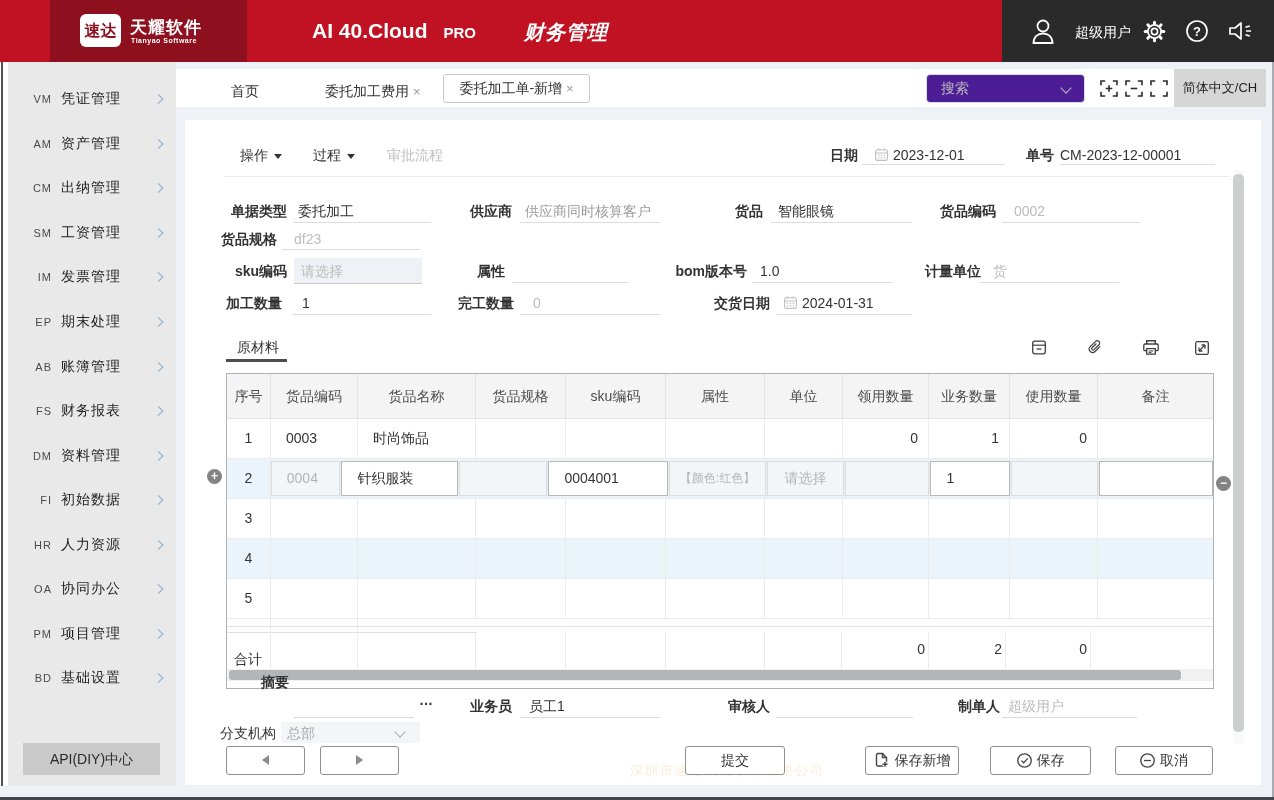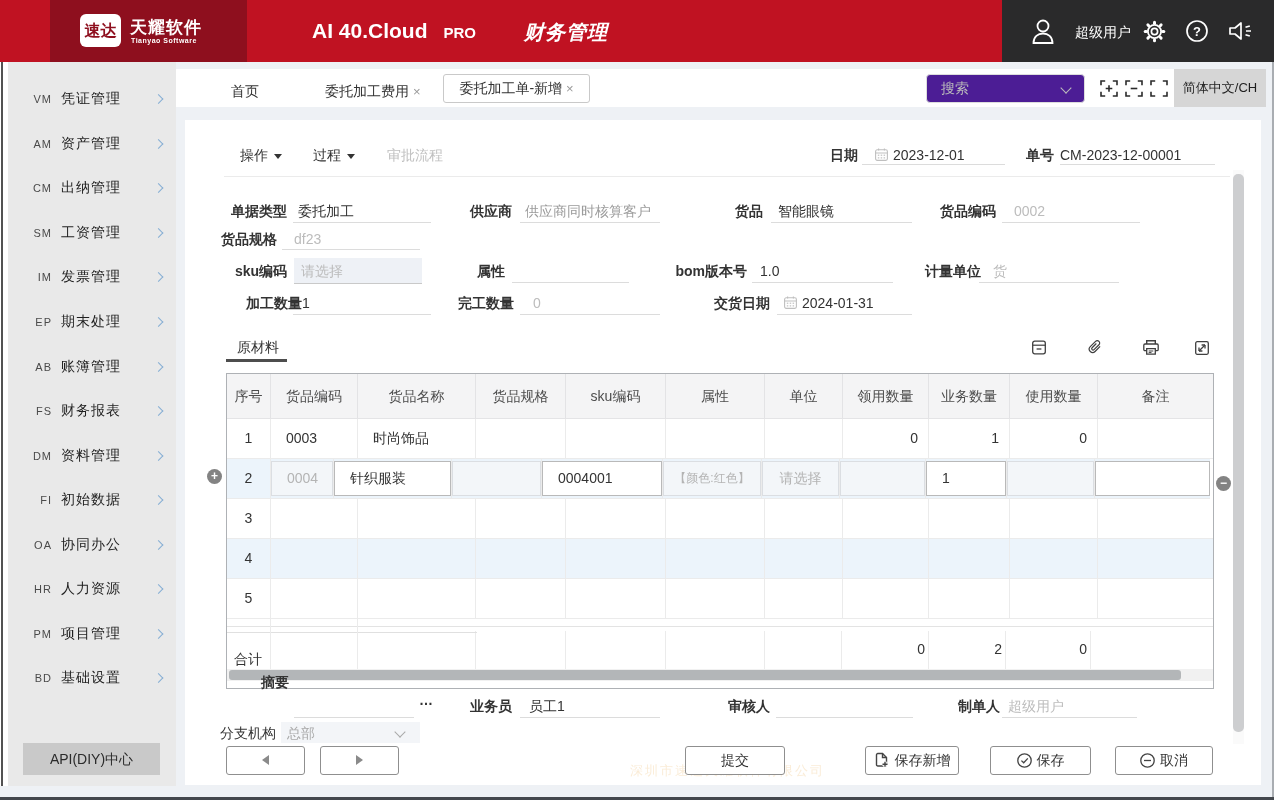--- a/index.html
+++ b/index.html
@@ -168,27 +168,27 @@
         <span class="code">DM</span>
         <span class="nm">资料管理</span>
         <span class="ar"></span>
       </div>
     <div class="mi">
         <span class="code">FI</span>
         <span class="nm">初始数据</span>
         <span class="ar"></span>
       </div>
     <div class="mi">
+        <span class="code">HR</span>
+        <span class="nm">人力资源</span>
+        <span class="ar"></span>
+      </div>
+    <div class="mi">
         <span class="code">OA</span>
         <span class="nm">协同办公</span>
-        <span class="ar"></span>
-      </div>
-    <div class="mi">
-        <span class="code">HR</span>
-        <span class="nm">人力资源</span>
         <span class="ar"></span>
       </div>
     <div class="mi">
         <span class="code">PM</span>
         <span class="nm">项目管理</span>
         <span class="ar"></span>
       </div>
     <div class="mi">
         <span class="code">BD</span>
         <span class="nm">基础设置</span>
@@ -266,21 +266,21 @@
   <div class="fph" style="left:301px;top:263px">请选择</div>
   <div class="flabel" style="left:405px;top:263px;width:100px">属性</div>
   <div class="uline" style="left:512px;top:282px;width:117px"></div>
   <div class="flabel" style="left:647px;top:263px;width:100px">bom版本号</div>
   <div class="fval" style="left:760px;top:263px">1.0</div>
   <div class="uline" style="left:752px;top:282px;width:141px"></div>
   <div class="flabel" style="left:881px;top:263px;width:100px">计量单位</div>
   <div class="fph" style="left:993px;top:263px">货</div>
   <div class="uline" style="left:979px;top:282px;width:140px"></div>
 
-  <div class="flabel" style="left:202px;top:295px;width:100px">加工数量</div>
+  <div class="flabel" style="left:182px;top:295px;width:100px">加工数量</div>
   <div class="fval" style="left:302px;top:295px">1</div>
   <div class="uline" style="left:293px;top:314px;width:138px"></div>
   <div class="flabel" style="left:414px;top:295px;width:100px">完工数量</div>
   <div class="fph" style="left:533px;top:295px">0</div>
   <div class="uline" style="left:520px;top:314px;width:140px"></div>
   <div class="flabel" style="left:670px;top:295px;width:100px">交货日期</div>
   <svg class="calic" style="left:784px;top:296px" viewBox="0 0 13 13">
       <rect x="0.6" y="1.8" width="11.8" height="10.6" rx="1.6" fill="none" stroke="#bfbfbf" stroke-width="1.1"></rect>
       <path d="M0.6 5 H12.4" stroke="#bfbfbf" stroke-width="1"></path>
       <path d="M3.6 0.4 V2.6 M9.4 0.4 V2.6" stroke="#bfbfbf" stroke-width="1.1"></path>
@@ -344,21 +344,21 @@
     <div class="bc pl" style="width:100px"></div>
     <div class="bc pl" style="width:99px"></div>
     <div class="bc pl" style="width:78px"></div>
     <div class="bc num" style="width:86px">0</div>
     <div class="bc num" style="width:81px">1</div>
     <div class="bc num" style="width:88px">0</div>
     <div class="bc pl" style="width:115px"></div>
     </div>
     <div class="brow r2">
     <div class="bc ctr blue" style="width:44px">2</div>
-    <div class="bc blue" style="width:63px;padding:2px 0">
+    <div class="bc blue" style="width:71px;padding:2px 0">
           <div style="width:100%;height:100%;background:#f3f6f9;border:1px solid #dbdee2;line-height:33px;color:#b4b4b4;overflow:hidden;white-space:nowrap;padding-left:15px;">0004</div>
         </div>
     <div class="bc blue" style="width:118px;padding:2px 0">
           <div style="width:100%;height:100%;background:#fff;border:1px solid #b9b9b9;line-height:33px;color:#333;overflow:hidden;white-space:nowrap;padding-left:15px;">针织服装</div>
         </div>
     <div class="bc blue" style="width:90px;padding:2px 0">
           <div style="width:100%;height:100%;background:#f3f6f9;border:1px solid #dbdee2;line-height:33px;color:#b4b4b4;overflow:hidden;white-space:nowrap;padding-left:15px;"></div>
         </div>
     <div class="bc blue" style="width:121px;padding:2px 0">
           <div style="width:100%;height:100%;background:#fff;border:1px solid #b9b9b9;line-height:33px;color:#333;overflow:hidden;white-space:nowrap;padding-left:15px;">0004001</div>

